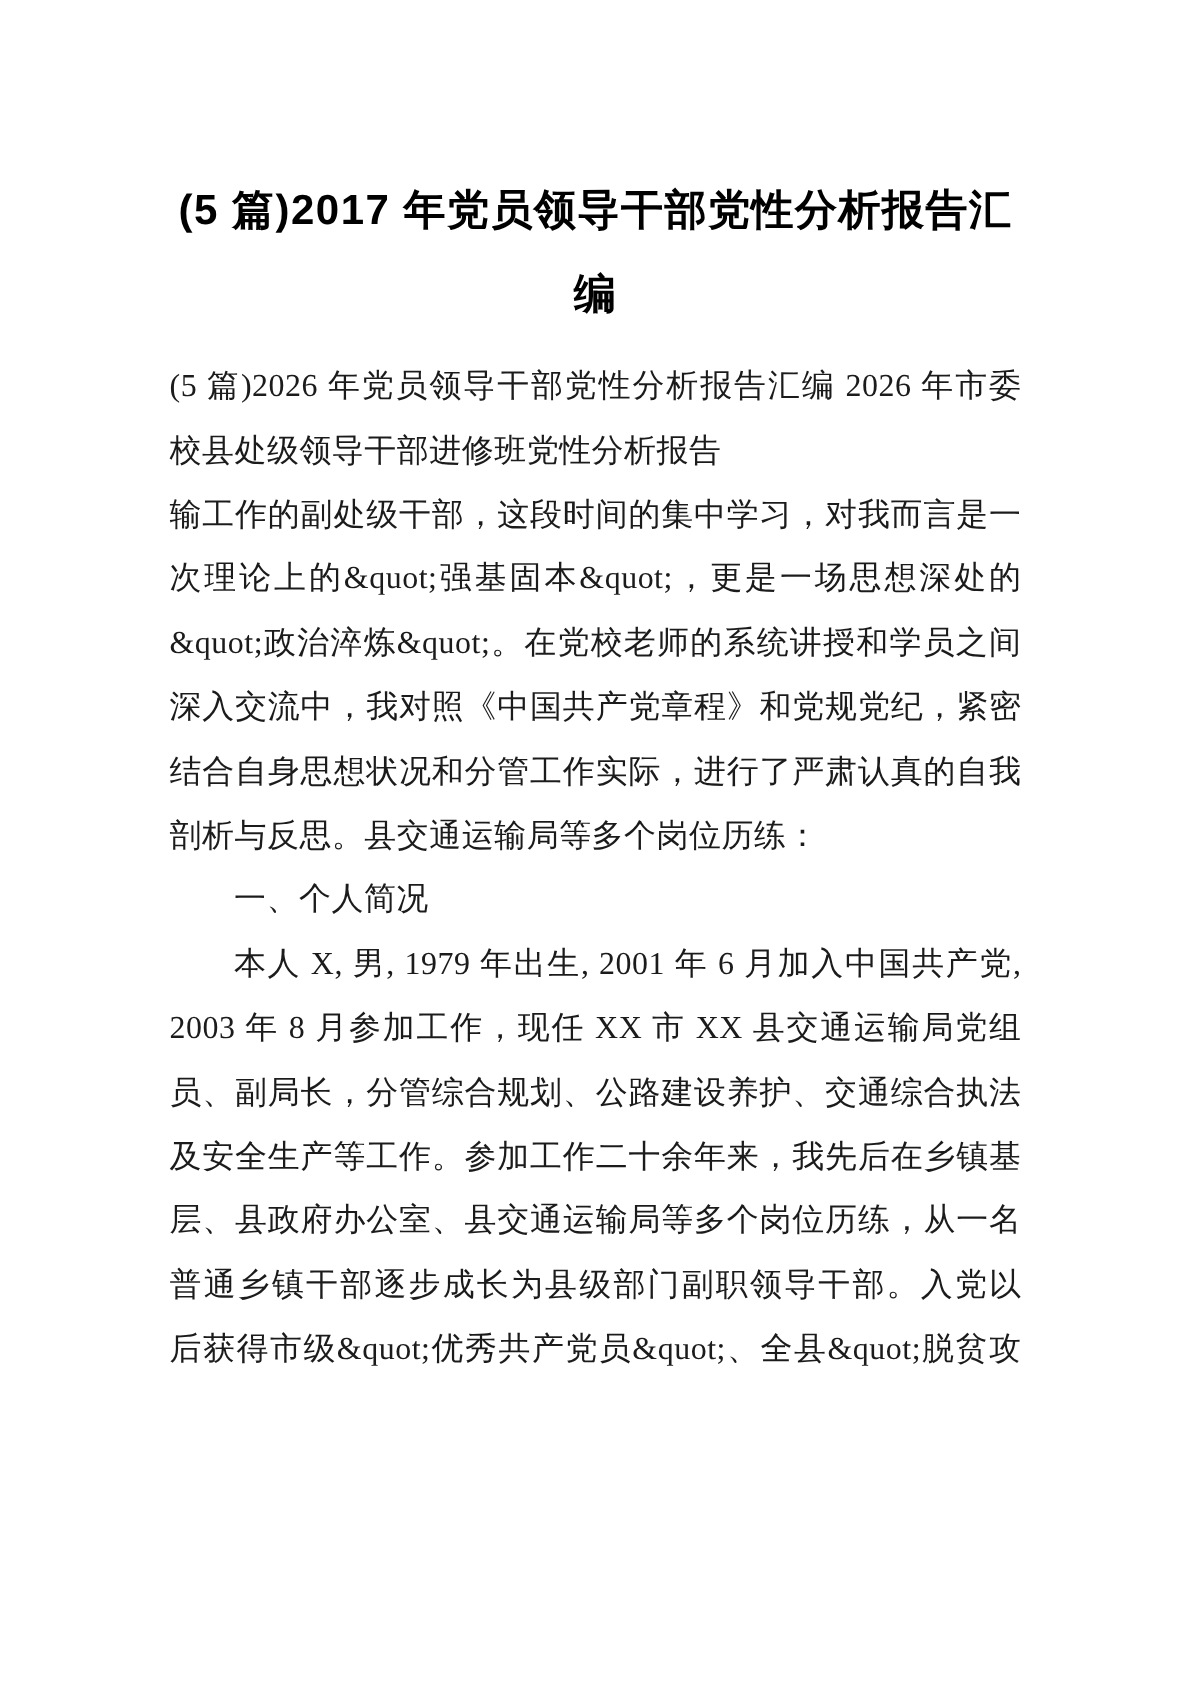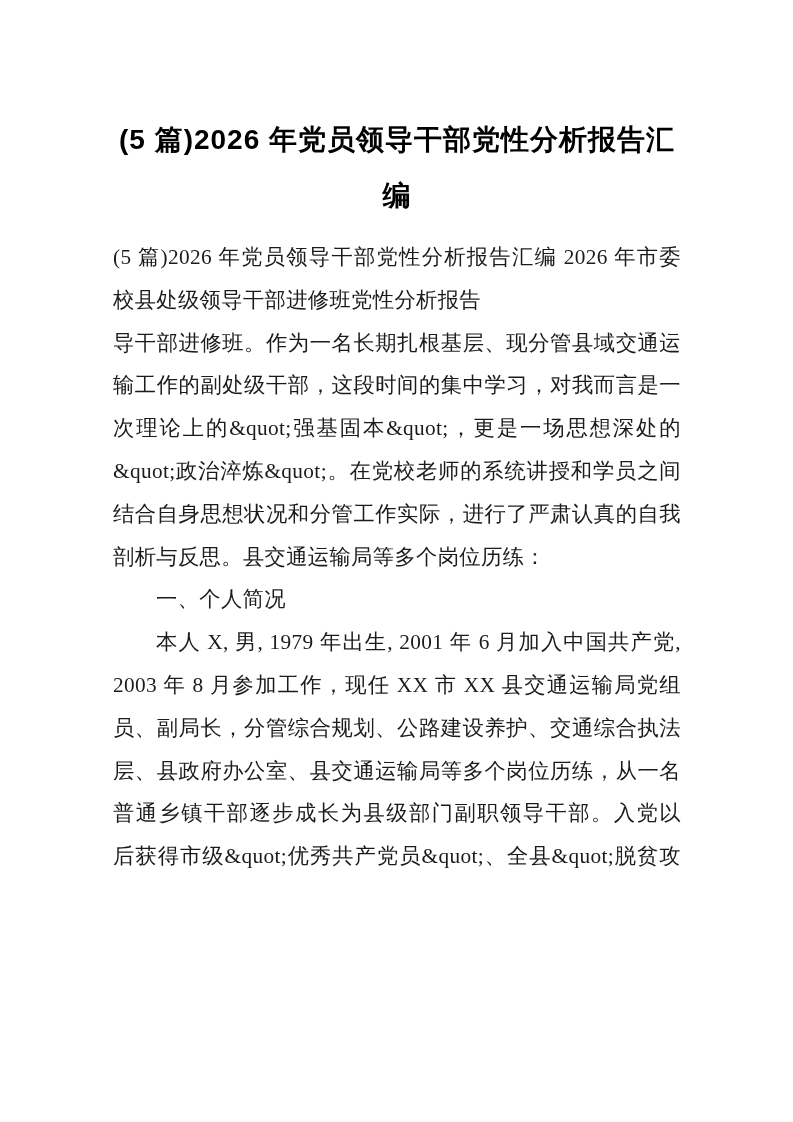--- a/index.html
+++ b/index.html
@@ -56,42 +56,43 @@
     padding-left: 43px;
     width: 525px;
   }
 </style>
 </head>
 <body>
 
 <div class="page">
   <div class="doc">
     <div class="doc-title">
-      <div class="title-line">(5 篇)2026 年党员领导干部党性分析报告汇</div>
+      <div class="title-line">(5 篇)2017 年党员领导干部党性分析报告汇</div>
       <div class="title-line">编</div>
     </div>
     <div class="doc-body">
         <div class="para">
           <div class="line">(5 篇)2026 年党员领导干部党性分析报告汇编 2026 年市委党</div>
           <div class="line para-last">校县处级领导干部进修班党性分析报告</div>
         </div>
         <div class="para">
-          <div class="line">导干部进修班。作为一名长期扎根基层、现分管县域交通运</div>
           <div class="line">输工作的副处级干部，这段时间的集中学习，对我而言是一</div>
           <div class="line">次理论上的&amp;quot;强基固本&amp;quot;，更是一场思想深处的</div>
           <div class="line">&amp;quot;政治淬炼&amp;quot;。在党校老师的系统讲授和学员之间的</div>
+          <div class="line">深入交流中，我对照《中国共产党章程》和党规党纪，紧密</div>
           <div class="line">结合自身思想状况和分管工作实际，进行了严肃认真的自我</div>
           <div class="line para-last">剖析与反思。县交通运输局等多个岗位历练：</div>
         </div>
         <div class="para">
           <div class="line indented para-last">一、个人简况</div>
         </div>
         <div class="para">
           <div class="line indented">本人 X, 男, 1979 年出生, 2001 年 6 月加入中国共产党,</div>
           <div class="line">2003 年 8 月参加工作，现任 XX 市 XX 县交通运输局党组成</div>
           <div class="line">员、副局长，分管综合规划、公路建设养护、交通综合执法</div>
+          <div class="line">及安全生产等工作。参加工作二十余年来，我先后在乡镇基</div>
           <div class="line">层、县政府办公室、县交通运输局等多个岗位历练，从一名</div>
           <div class="line">普通乡镇干部逐步成长为县级部门副职领导干部。入党以来,</div>
           <div class="line para-last">后获得市级&amp;quot;优秀共产党员&amp;quot;、全县&amp;quot;脱贫攻坚</div>
         </div>
       </div>
   </div>
 </div>
 
 </body></html>

